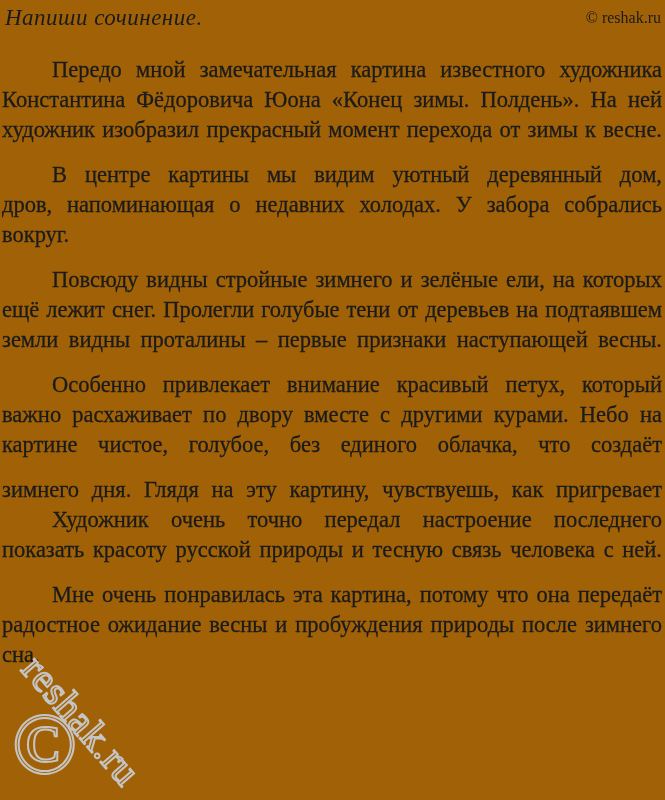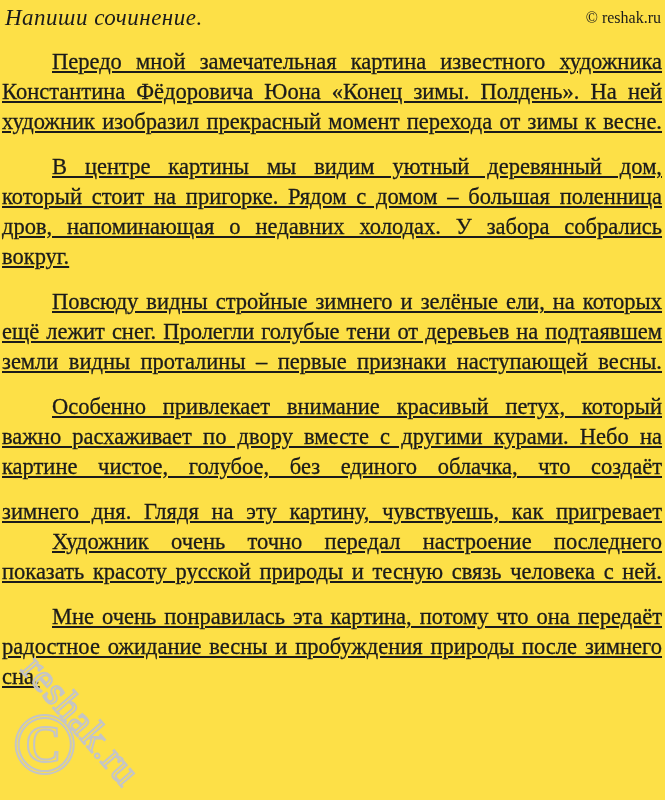--- a/index.html
+++ b/index.html
@@ -4,21 +4,21 @@
 <style>
   html, body {
     margin: 0;
     padding: 0;
     background: #ffffff;
   }
   .page {
     position: relative;
     width: 665px;
     height: 800px;
-    background: #fde047;
+    background: #a16207;
     overflow: hidden;
     font-family: "Liberation Serif", "DejaVu Serif", serif;
     color: #1b1b1b;
   }
   .header {
     position: absolute;
     top: 5px;
     left: 5px;
     right: 4px;
     display: flex;
@@ -35,22 +35,21 @@
     font-size: 16px;
     line-height: 25px;
   }
   .essay {
     position: absolute;
     top: 43px;
     left: 2px;
     right: 3px;
   }
   .paragraph {
-    margin: 4px 0 15px 0;
-    text-decoration: underline;
+    margin: 12px 0 15px 0;
   }
   .paragraph:last-child {
     margin-bottom: 0;
   }
   .line {
     font-size: 22.5px;
     line-height: 30px;
     height: 30px;
     text-align: justify;
     text-align-last: justify;
@@ -94,21 +93,20 @@
   </div>
 
   <div class="essay">
       <div class="paragraph">
         <div class="line first">Передо мной замечательная картина известного художника</div>
         <div class="line">Константина Фёдоровича Юона «Конец зимы. Полдень». На ней</div>
         <div class="line">художник изобразил прекрасный момент перехода от зимы к весне.</div>
       </div>
       <div class="paragraph">
         <div class="line first">В центре картины мы видим уютный деревянный дом,</div>
-        <div class="line">который стоит на пригорке. Рядом с домом – большая поленница</div>
         <div class="line">дров, напоминающая о недавних холодах. У забора собрались</div>
         <div class="line loose-last">вокруг.</div>
       </div>
       <div class="paragraph">
         <div class="line first">Повсюду видны стройные зимнего и зелёные ели, на которых</div>
         <div class="line">ещё лежит снег. Пролегли голубые тени от деревьев на подтаявшем</div>
         <div class="line">земли видны проталины – первые признаки наступающей весны.</div>
       </div>
       <div class="paragraph">
         <div class="line first">Особенно привлекает внимание красивый петух, который</div>

